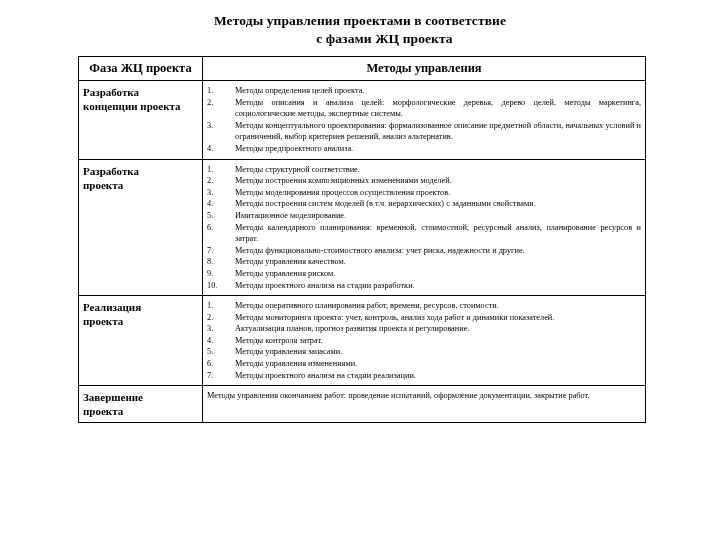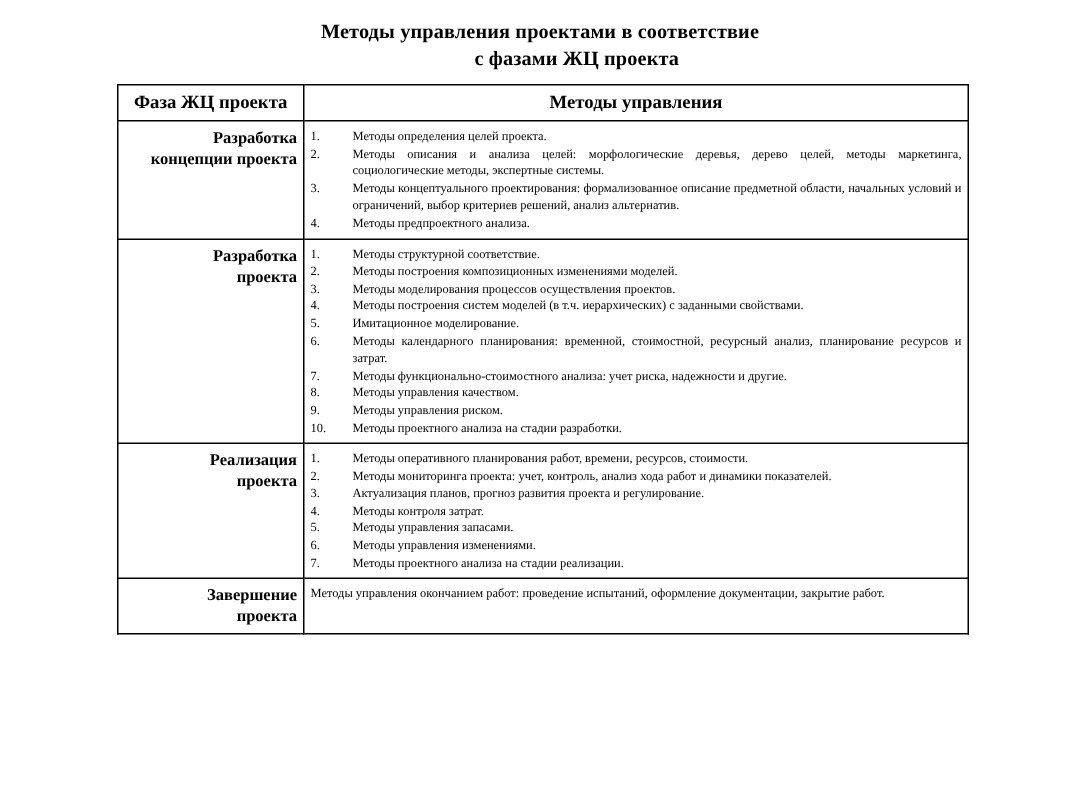--- a/index.html
+++ b/index.html
@@ -77,21 +77,21 @@
     font-size: 12.5px;
     font-weight: bold;
     line-height: 15px;
     padding: 5px 4px 6px 4px;
     vertical-align: top;
     margin-left: 24px;
   }
 
   
   .phase-cell {
-    text-align: right;
+    text-align: left;
     font-size: 11px;
     font-weight: bold;
     line-height: 14px;
     padding: 4px 6px 4px 6px;
   }
   .phase-cell .pl {
     display: block;
     white-space: nowrap;
   }
 

